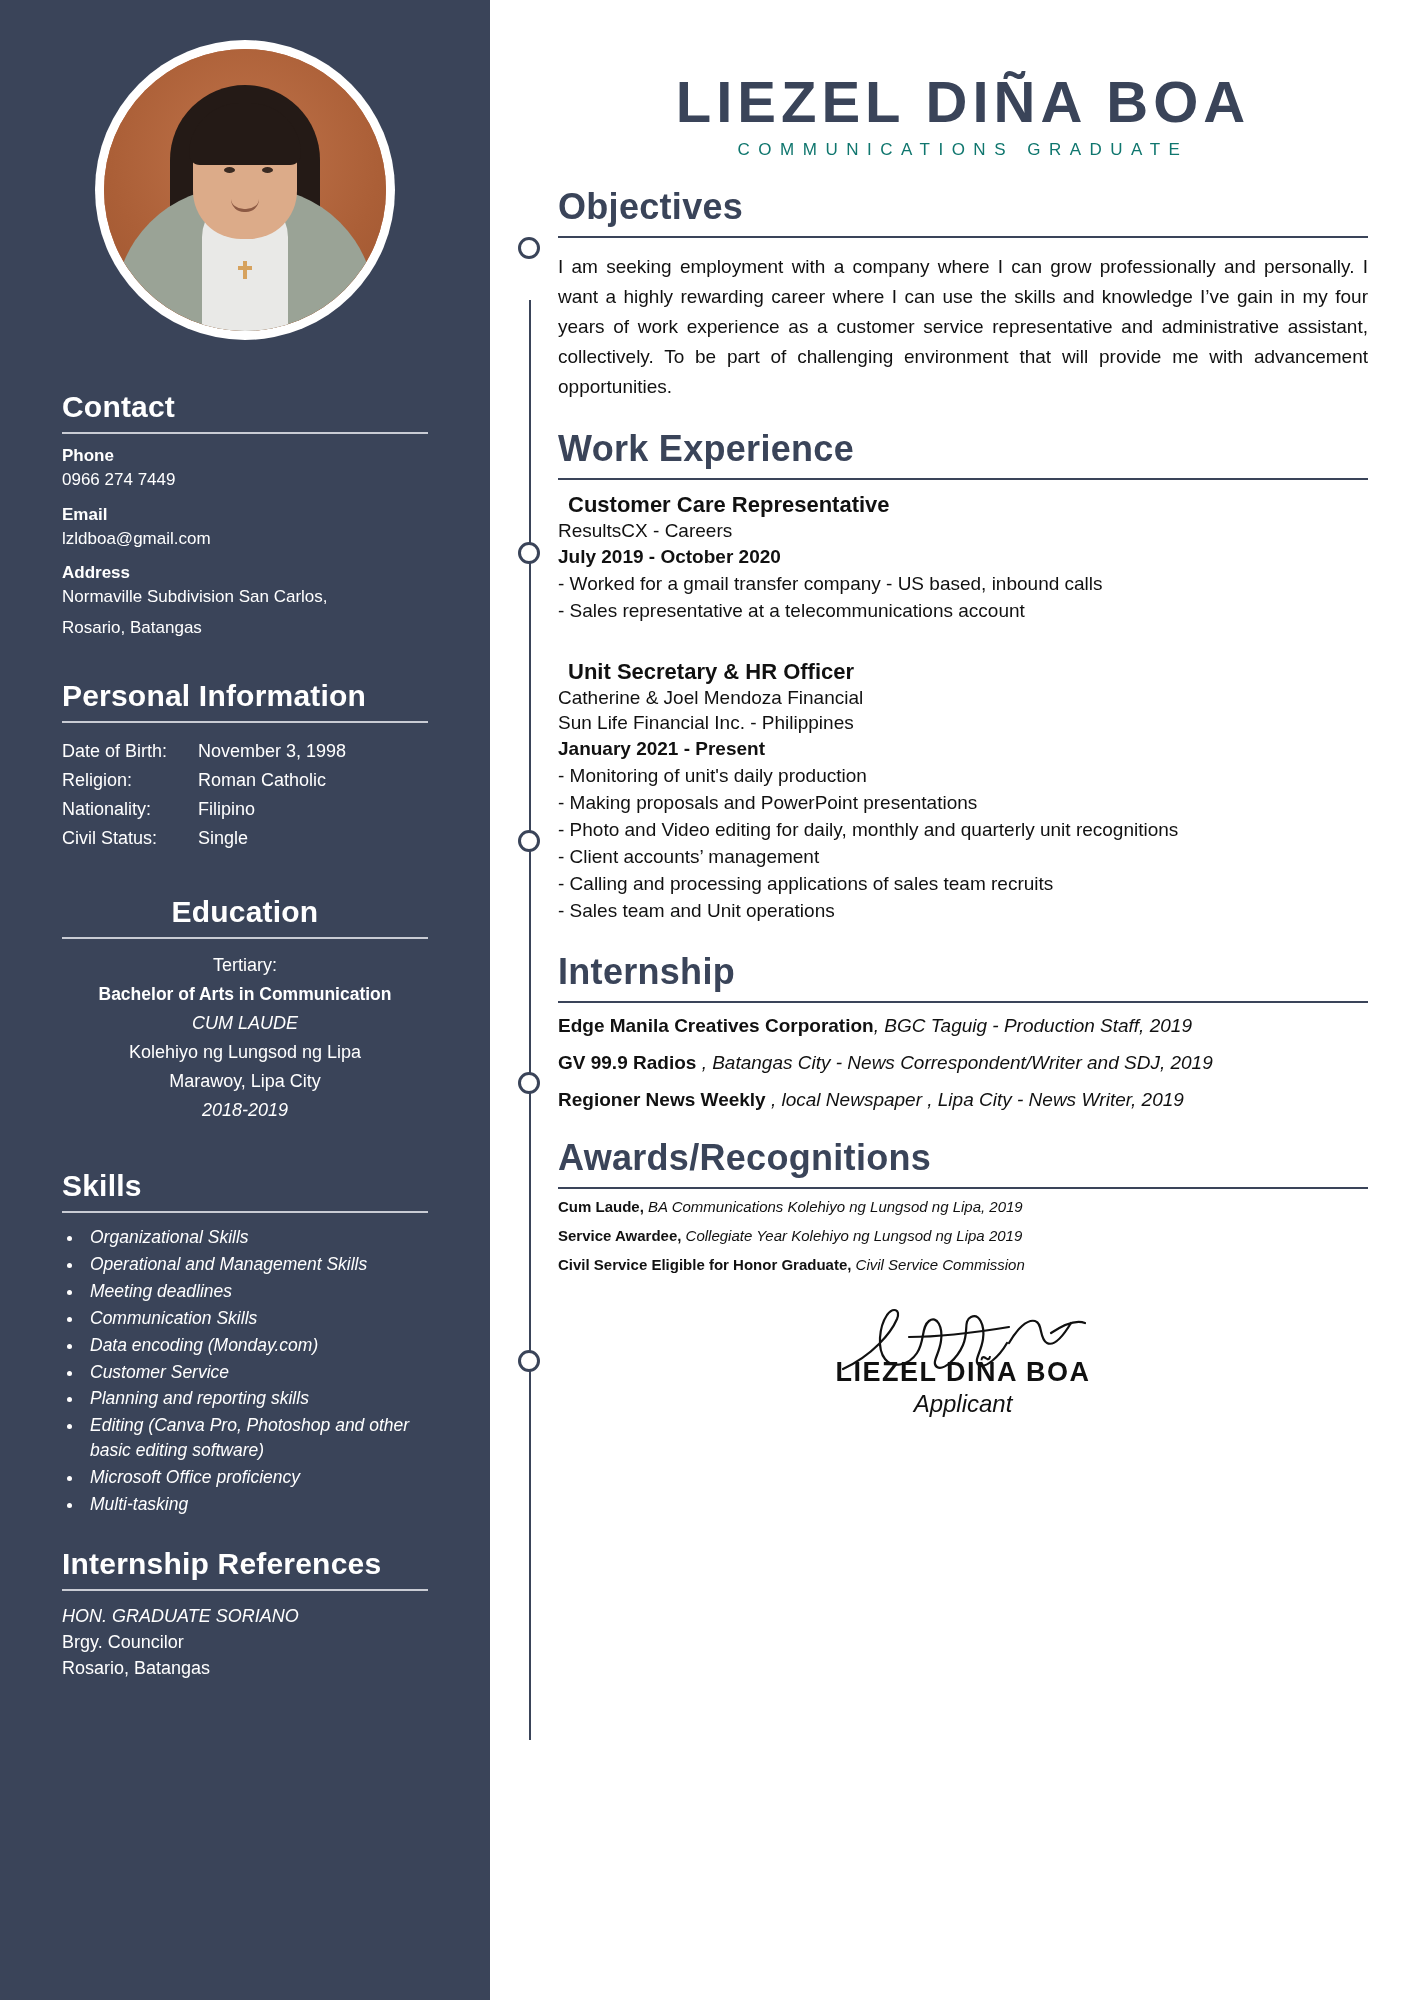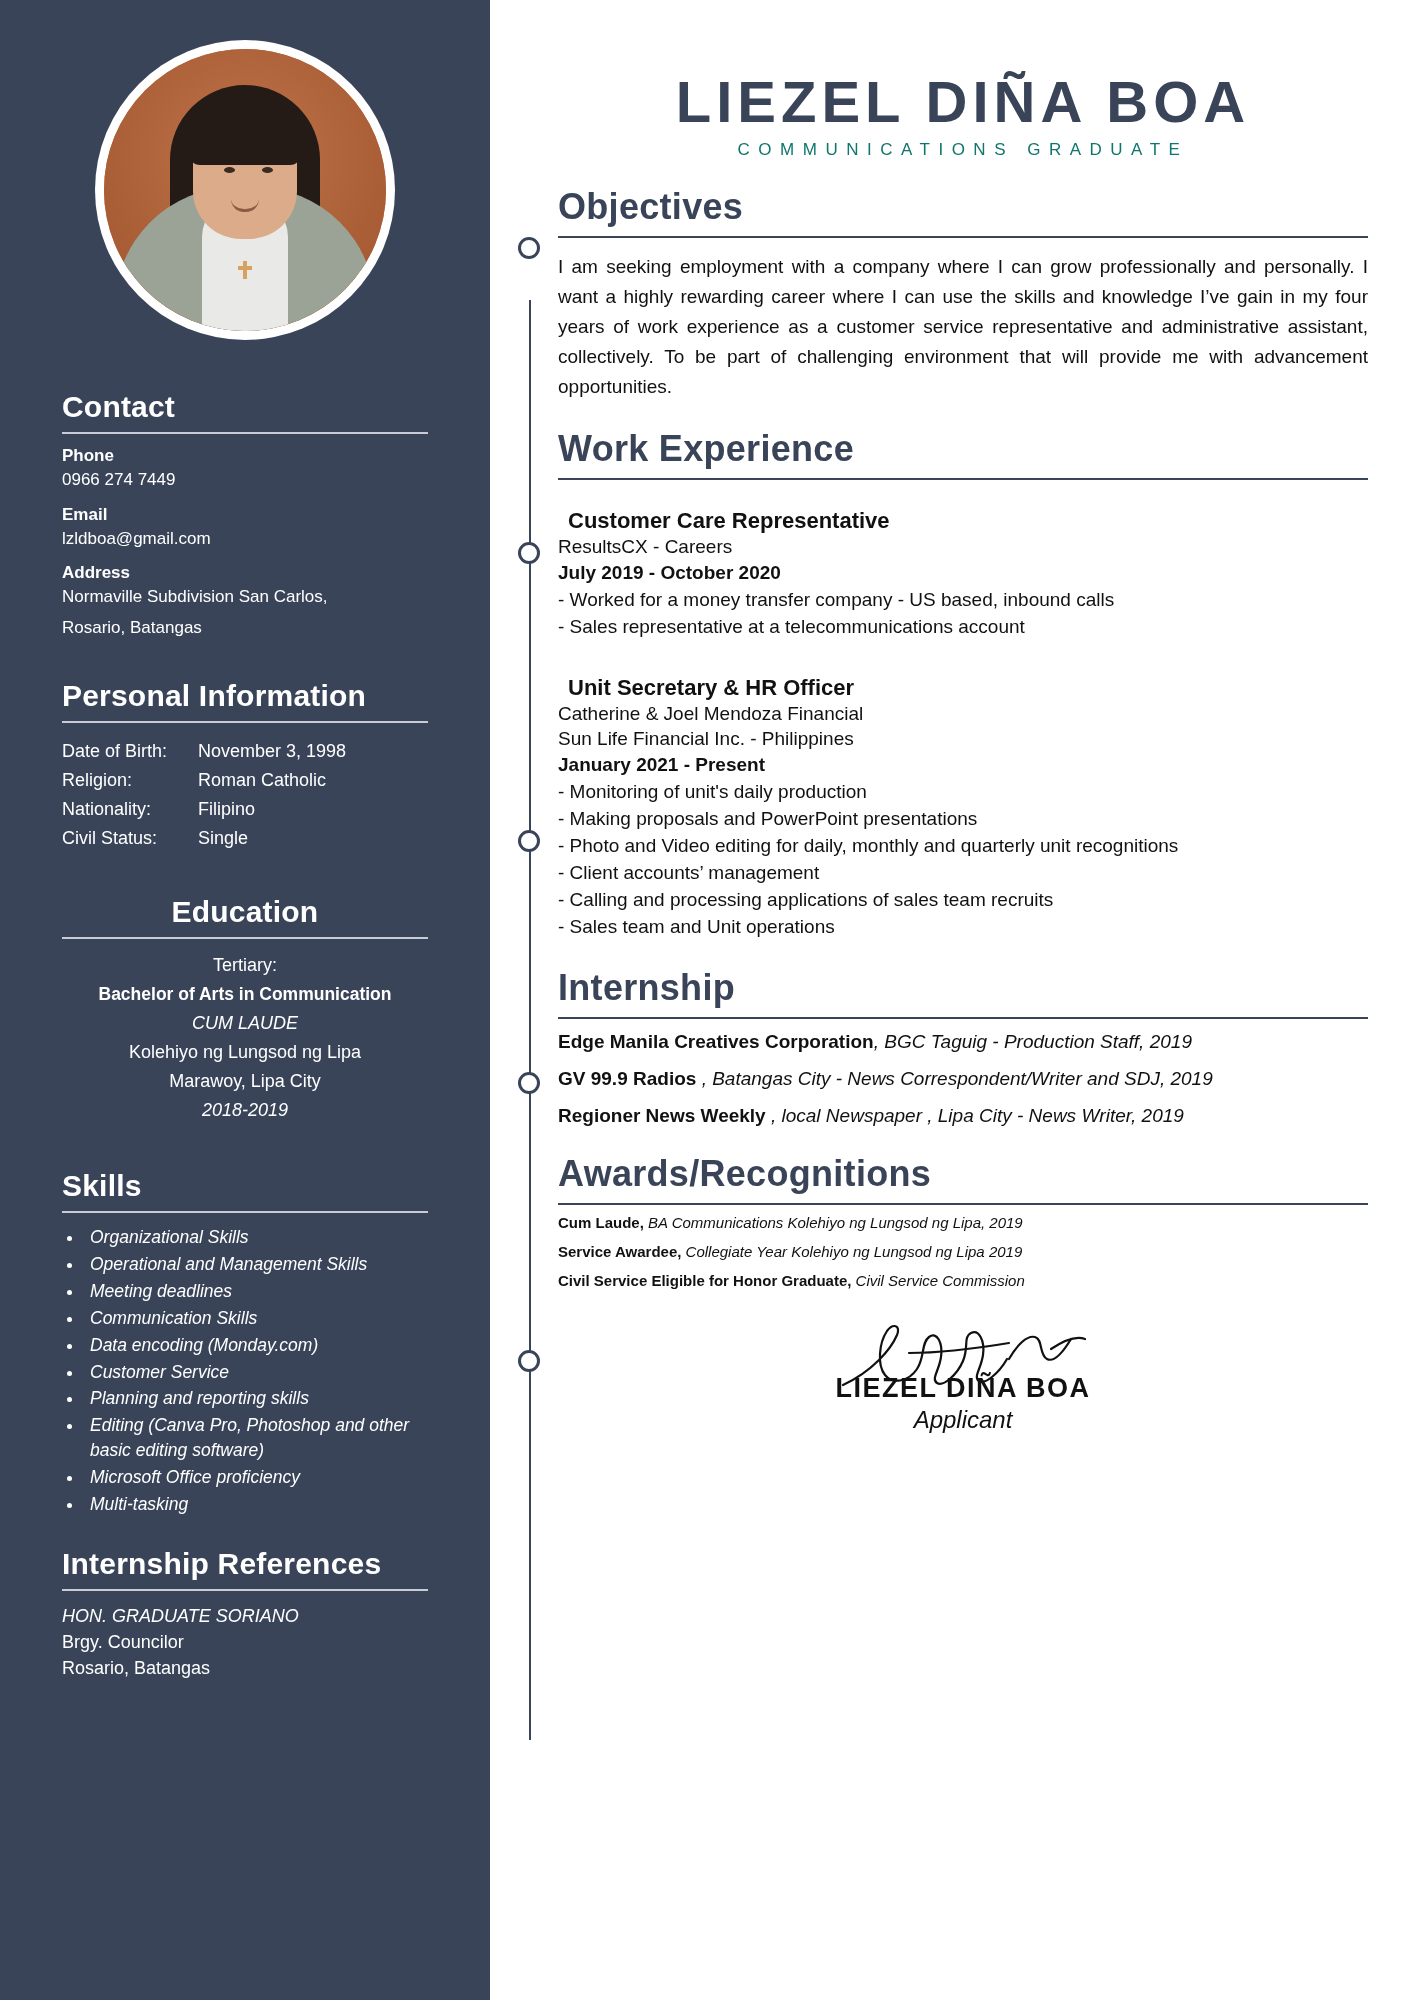--- a/index.html
+++ b/index.html
@@ -233,21 +233,21 @@
   }
 
   .objective {
     margin-top: 14px;
     font-size: 19px;
     line-height: 1.58;
     color: #111111;
     text-align: justify;
   }
 
-  .job { margin-top: 28px; }
+  .job { margin-top: 12px; }
   .job-title {
     font-size: 22px;
     font-weight: bold;
     color: #111111;
     margin-left: 10px;
   }
   .job-company {
     font-size: 19px;
     color: #111111;
     line-height: 1.33;
@@ -429,21 +429,21 @@
     </section>
 
     <section>
       <h2 class="sec-h">Work Experience</h2>
       <div class="main-rule"></div>
 
       <div class="job">
         <div class="job-title">Customer Care Representative</div>
         <div class="job-company">ResultsCX - Careers</div>
         <div class="job-date">July 2019 - October 2020</div>
-        <div class="job-bullet">- Worked for a money transfer company - US based, inbound calls</div>
+        <div class="job-bullet">- Worked for a gmail transfer company - US based, inbound calls</div>
         <div class="job-bullet">- Sales representative at a telecommunications account</div>
       </div>
 
       <div class="job" style="margin-top:34px;">
         <div class="job-title">Unit Secretary &amp; HR Officer</div>
         <div class="job-company">Catherine &amp; Joel Mendoza Financial</div>
         <div class="job-company">Sun Life Financial Inc. - Philippines</div>
         <div class="job-date">January 2021 - Present</div>
         <div class="job-bullet">- Monitoring of unit's daily production</div>
         <div class="job-bullet">- Making proposals and PowerPoint presentations</div>

